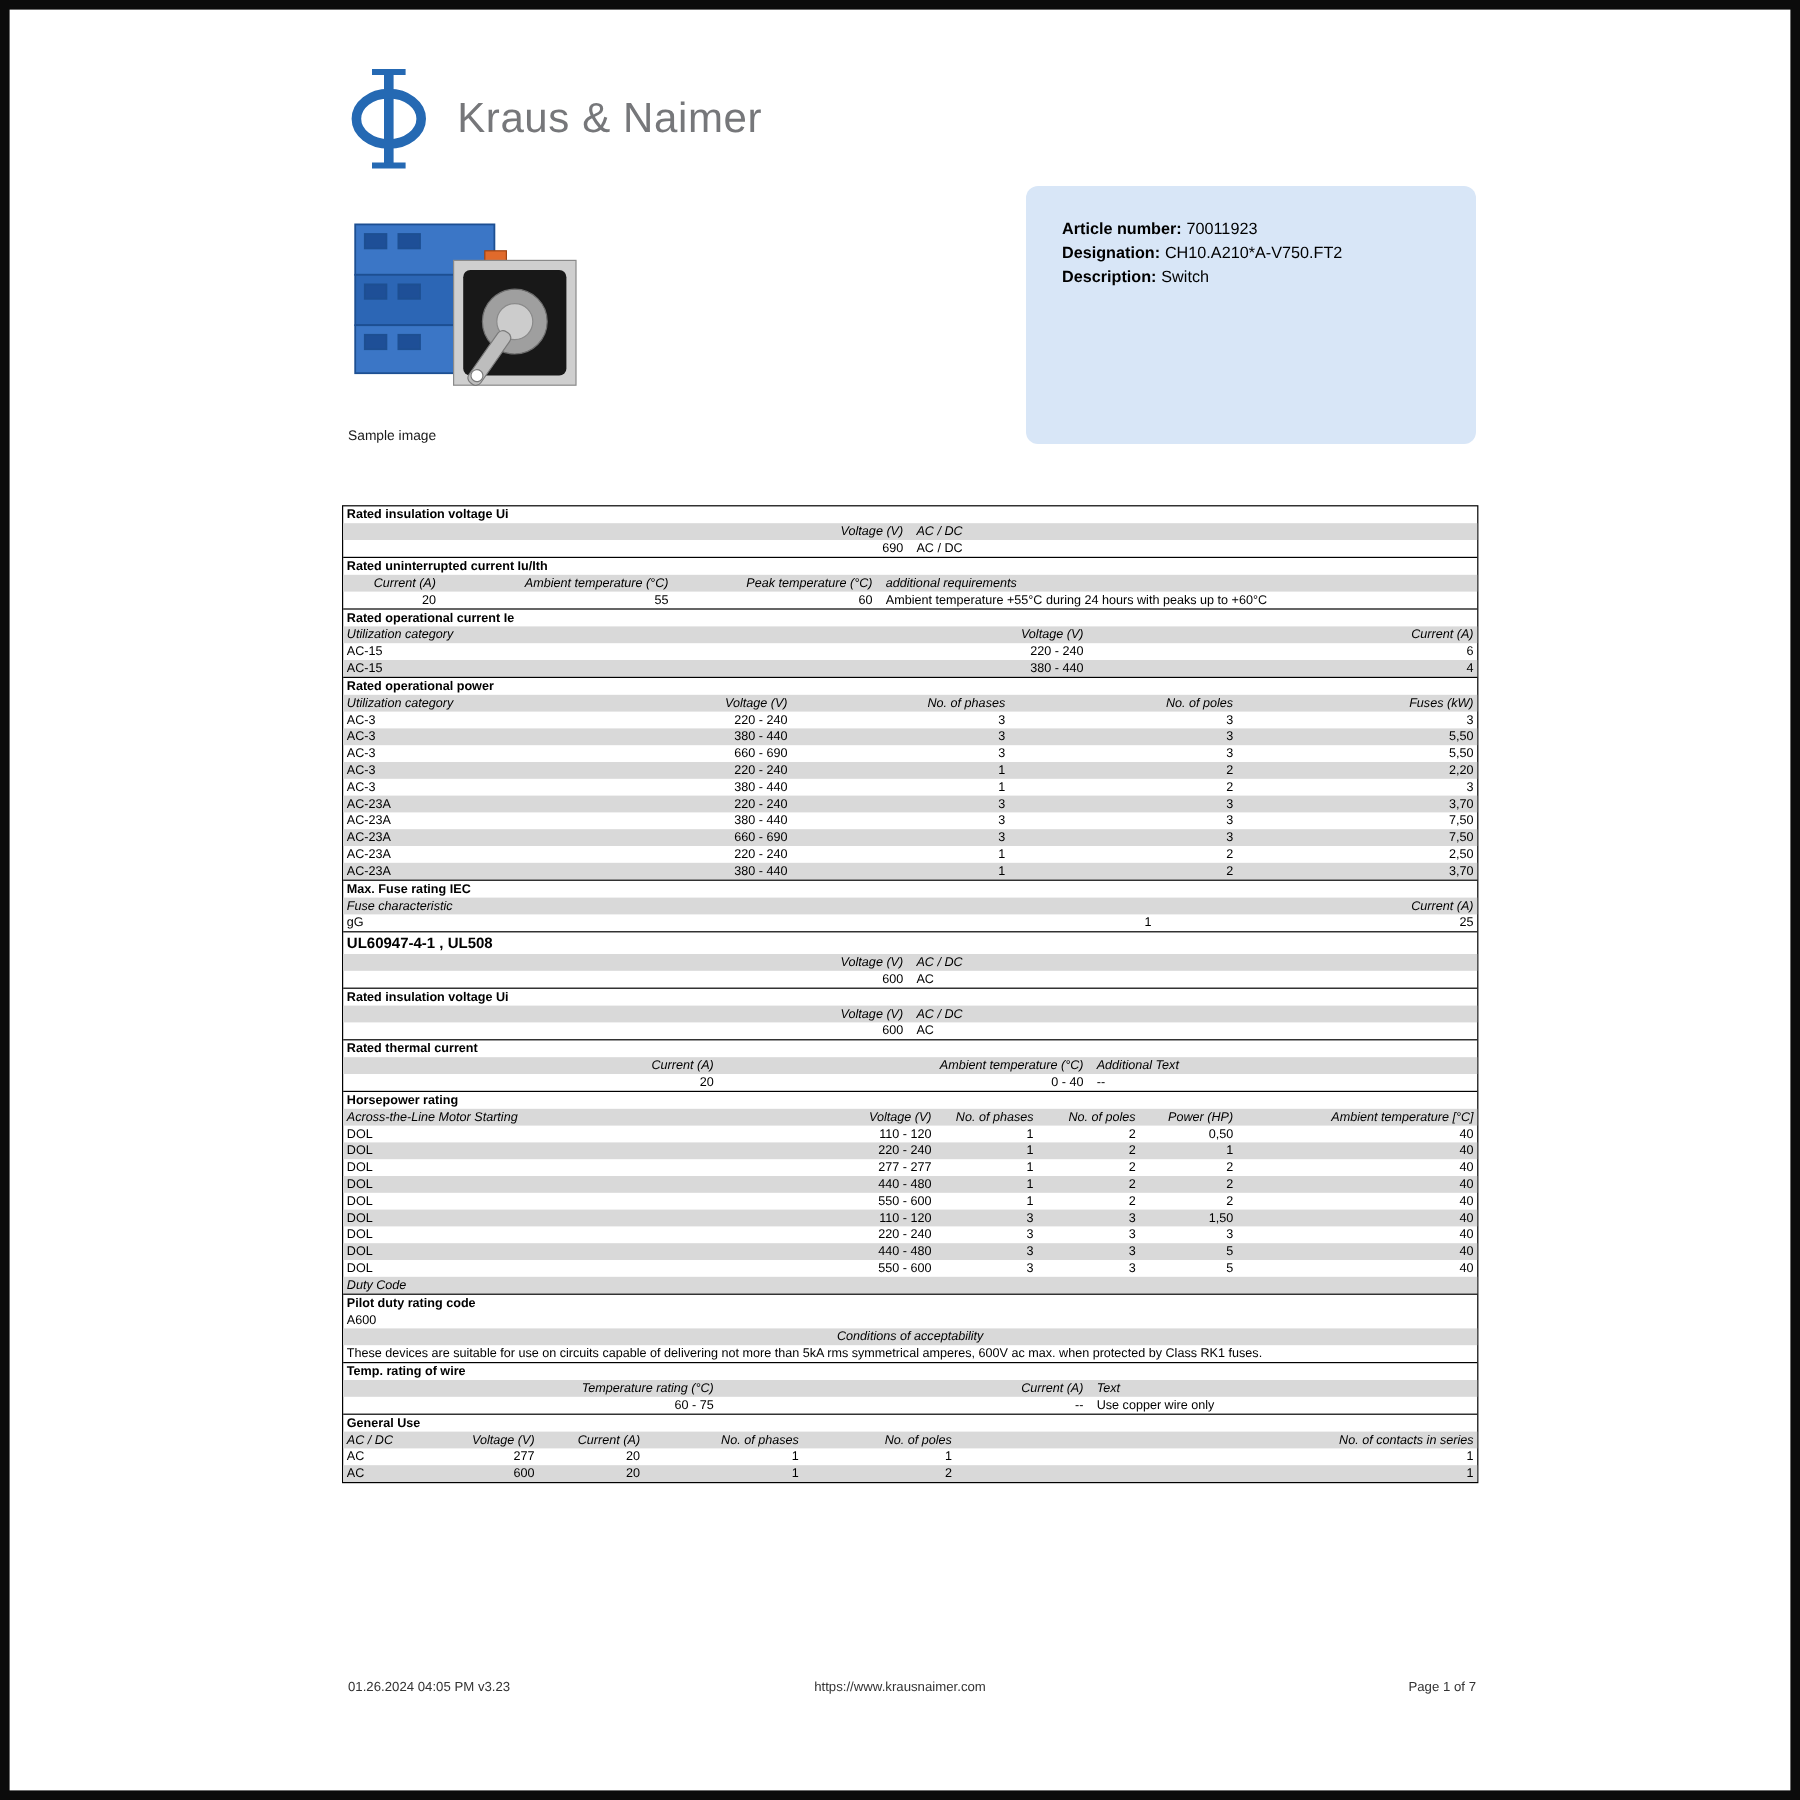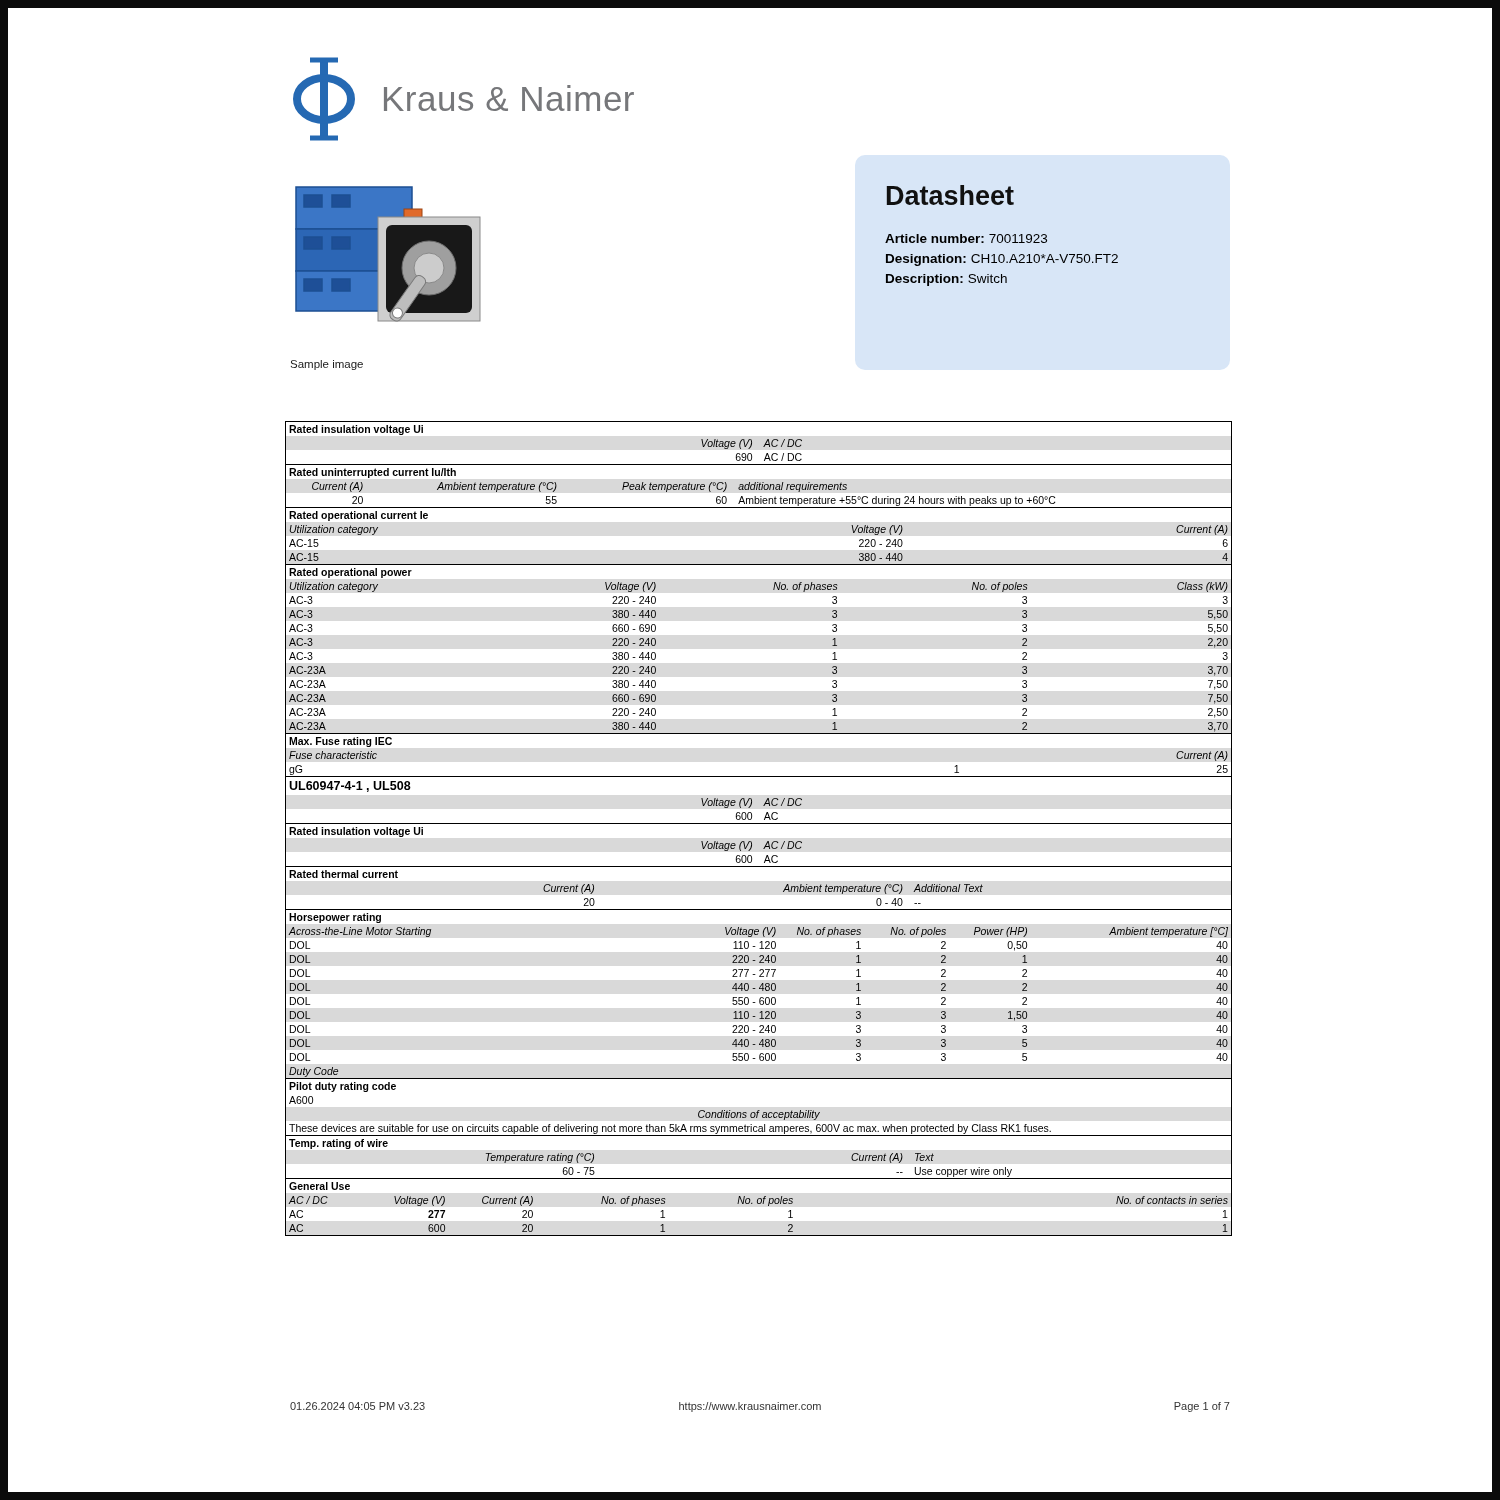--- a/index.html
+++ b/index.html
@@ -85,21 +85,20 @@
 
         <g transform="rotate(35 143 97)">
           <rect x="137" y="108" width="12" height="52" rx="5" fill="#bdbdbd" stroke="#7a7a7a"></rect>
           <circle cx="143" cy="152" r="5" fill="#ffffff" stroke="#7a7a7a"></circle>
         </g>
       </svg>
     </div>
     <div class="caption">Sample image</div>
 
     <div class="infobox">
-      <div class="ib-title">Datasheet</div>
       <div class="ib-row">
         <b>Article number:</b><span>70011923</span>
       </div>
       <div class="ib-row">
         <b>Designation:</b><span>CH10.A210*A-V750.FT2</span>
       </div>
       <div class="ib-row">
         <b>Description:</b><span>Switch</span>
       </div>
     </div>
@@ -150,21 +149,21 @@
           <span class="cell r" style="width: 34.4%;">4</span>
         </div>
         <div class="row r-sec">
           <span class="cell l" style="width: 100%;">Rated operational power</span>
         </div>
         <div class="row r-head">
           <span class="cell l" style="width: 25%;">Utilization category</span>
           <span class="cell r" style="width: 14.5%;">Voltage (V)</span>
           <span class="cell r" style="width: 19.2%;">No. of phases</span>
           <span class="cell r" style="width: 20.1%;">No. of poles</span>
-          <span class="cell r" style="width: 21.2%;">Class (kW)</span>
+          <span class="cell r" style="width: 21.2%;">Fuses (kW)</span>
         </div>
         <div class="row r-data">
           <span class="cell l" style="width: 25%;">AC-3</span>
           <span class="cell r" style="width: 14.5%;">220 - 240</span>
           <span class="cell r" style="width: 19.2%;">3</span>
           <span class="cell r" style="width: 20.1%;">3</span>
           <span class="cell r" style="width: 21.2%;">3</span>
         </div>
         <div class="row r-data shade">
           <span class="cell l" style="width: 25%;">AC-3</span>
@@ -394,21 +393,21 @@
         <div class="row r-head">
           <span class="cell l" style="width: 9%;">AC / DC</span>
           <span class="cell r" style="width: 8.2%;">Voltage (V)</span>
           <span class="cell r" style="width: 9.3%;">Current (A)</span>
           <span class="cell r" style="width: 14%;">No. of phases</span>
           <span class="cell r" style="width: 13.5%;">No. of poles</span>
           <span class="cell r" style="width: 46%;">No. of contacts in series</span>
         </div>
         <div class="row r-data">
           <span class="cell l" style="width: 9%;">AC</span>
-          <span class="cell r" style="width: 8.2%; font-weight: bold;">277</span>
+          <span class="cell r" style="width: 8.2%;">277</span>
           <span class="cell r" style="width: 9.3%;">20</span>
           <span class="cell r" style="width: 14%;">1</span>
           <span class="cell r" style="width: 13.5%;">1</span>
           <span class="cell r" style="width: 46%;">1</span>
         </div>
         <div class="row r-data shade">
           <span class="cell l" style="width: 9%;">AC</span>
           <span class="cell r" style="width: 8.2%;">600</span>
           <span class="cell r" style="width: 9.3%;">20</span>
           <span class="cell r" style="width: 14%;">1</span>

